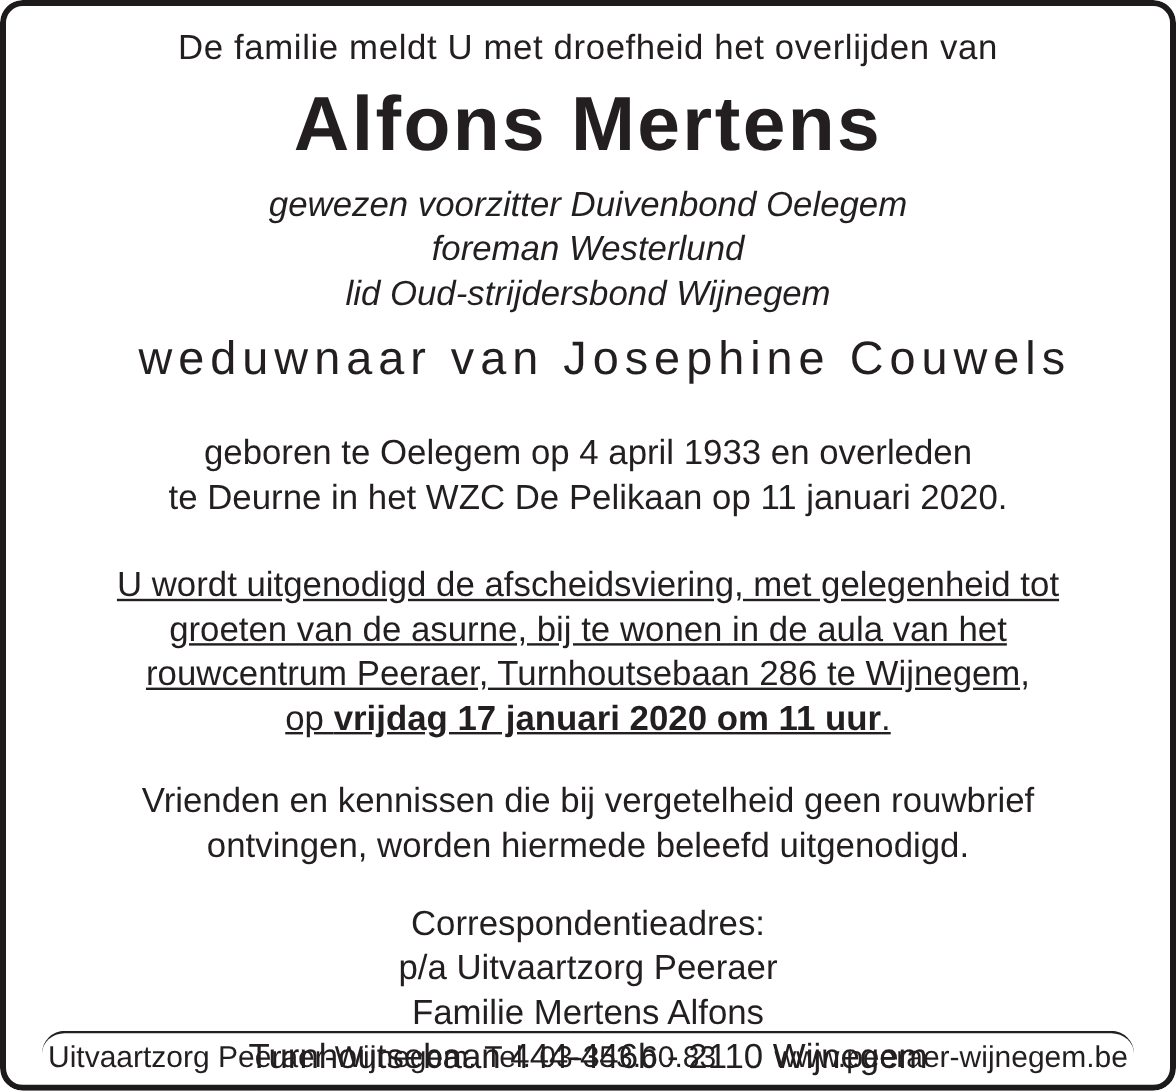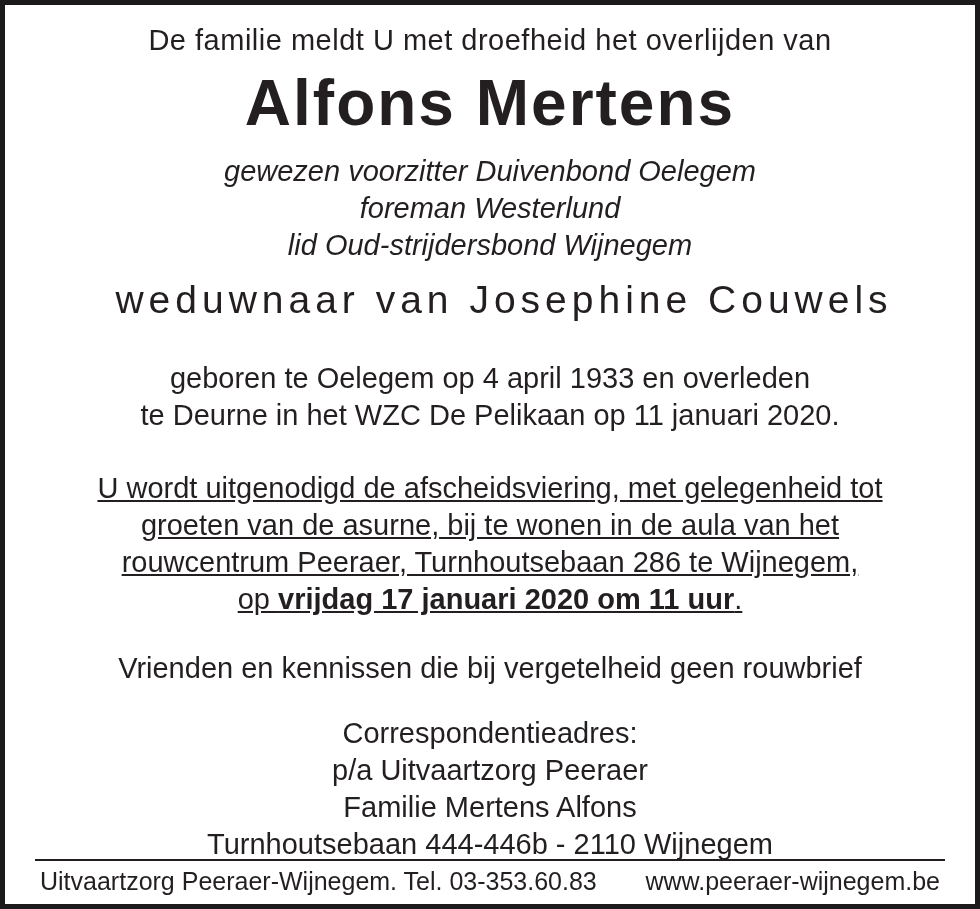--- a/index.html
+++ b/index.html
@@ -1,15 +1,15 @@
 <!DOCTYPE html>
 <html><head>
 <meta charset="utf-8">
 <style>
-  * { margin: 0; padding: 0; box-sizing: border-box; }
+  * { margin: 0; padding: 0; box-sizing: border-box; border-radius: 19px; }
   html, body { background: #ffffff; }
   .page {
     position: relative;
     width: 980px;
     height: 909px;
     background: #ffffff;
     border: 5px solid #1d1a1b;
     font-family: "Liberation Sans", sans-serif;
     color: #231f20;
     text-align: center;
@@ -88,20 +88,21 @@
 
   <div class="para invitation-block">
     <div class="line">U wordt uitgenodigd de afscheidsviering, met gelegenheid tot</div>
     <div class="line">groeten van de asurne, bij te wonen in de aula van het</div>
     <div class="line">rouwcentrum Peeraer, Turnhoutsebaan 286 te Wijnegem,</div>
     <div class="line"><span>op </span><span class="bold">vrijdag 17 januari 2020 om 11 uur</span><span>.</span></div>
   </div>
 
   <div class="para condolence-block">
     <div class="line">Vrienden en kennissen die bij vergetelheid geen rouwbrief</div>
+    <div class="line">ontvingen, worden hiermede beleefd uitgenodigd.</div>
   </div>
 
   <div class="para correspondence-block">
     <div class="line">Correspondentieadres:</div>
     <div class="line">p/a Uitvaartzorg Peeraer</div>
     <div class="line">Familie Mertens Alfons</div>
     <div class="line">Turnhoutsebaan 444-446b - 2110 Wijnegem</div>
   </div>
 
   <div class="footer">

